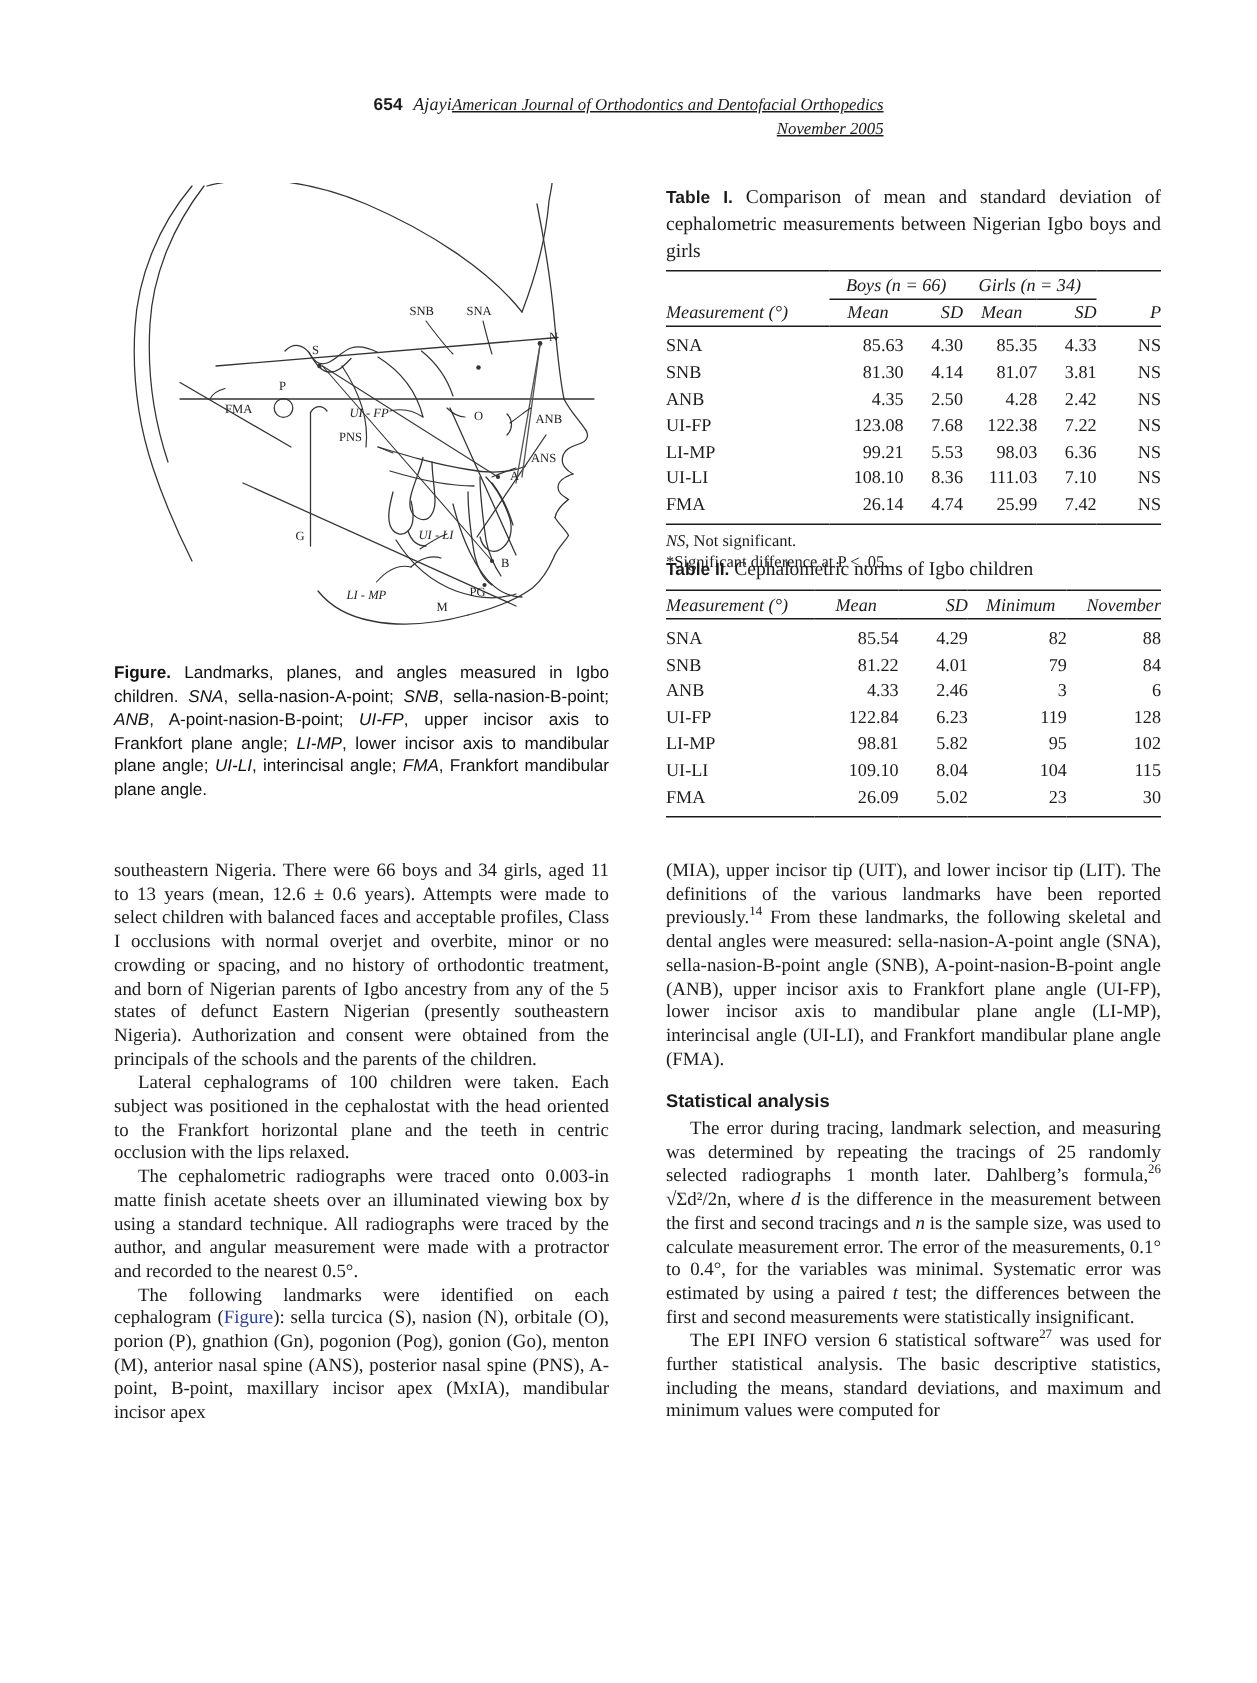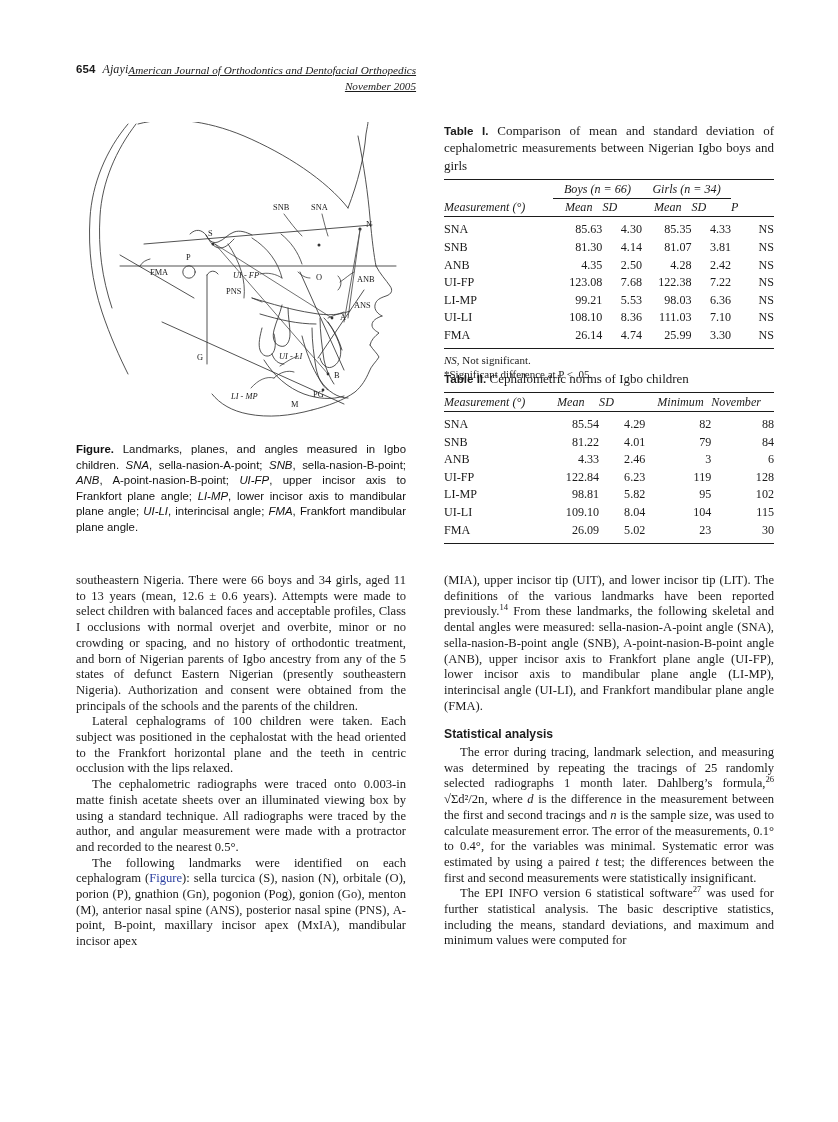--- a/index.html
+++ b/index.html
@@ -22,21 +22,21 @@
     background: #ffffff;
   }
 
   
   .runhead {
     position: absolute;
     left: 76px;
     top: 62px;
     width: 686px;
     display: flex;
-    justify-content: flex-start;
+    justify-content: center;
     align-items: flex-start;
   }
   .runhead-left {
     font-size: 11.5px;
     letter-spacing: .1px;
     white-space: nowrap;
   }
   .runhead-left .folio {
     font-weight: bold;
     font-family: "Liberation Sans", sans-serif;
@@ -137,21 +137,21 @@
     padding-bottom: 1px;
   }
   .grp-head th.spanned { border-bottom: 0.9px solid #1b1b1b; }
   .sub-head th {
     font-style: italic;
     font-size: 12.1px;
     padding-top: 3px;
     padding-bottom: 4px;
   }
   .sub-head th.l { text-align: left; }
-  .sub-head th.r { text-align: left; }
+  .sub-head th.r { text-align: right; }
   td.meas { text-align: left; padding-left: 0; }
   td.num  { text-align: right; }
   tbody.body-rows tr:first-child td { padding-top: 5px; }
   tbody.body-rows tr:last-child  td { padding-bottom: 5px; }
 
   .tbl-note {
     font-size: 11px;
     line-height: 14.2px;
     margin-top: 4px;
   }
@@ -395,21 +395,21 @@
           <td class="num">8.36</td>
           <td class="num">111.03</td>
           <td class="num">7.10</td>
           <td class="num">NS</td>
         </tr>
         <tr>
           <td class="meas">FMA</td>
           <td class="num">26.14</td>
           <td class="num">4.74</td>
           <td class="num">25.99</td>
-          <td class="num">3.30</td>
+          <td class="num">7.42</td>
           <td class="num">NS</td>
         </tr>
       </tbody>
     </table>
 
     <div class="tbl-note">
       <div><span class="ns">NS</span><span>, Not significant.</span></div>
       <div>*Significant difference at P &lt; .05.</div>
     </div>
   </div>

